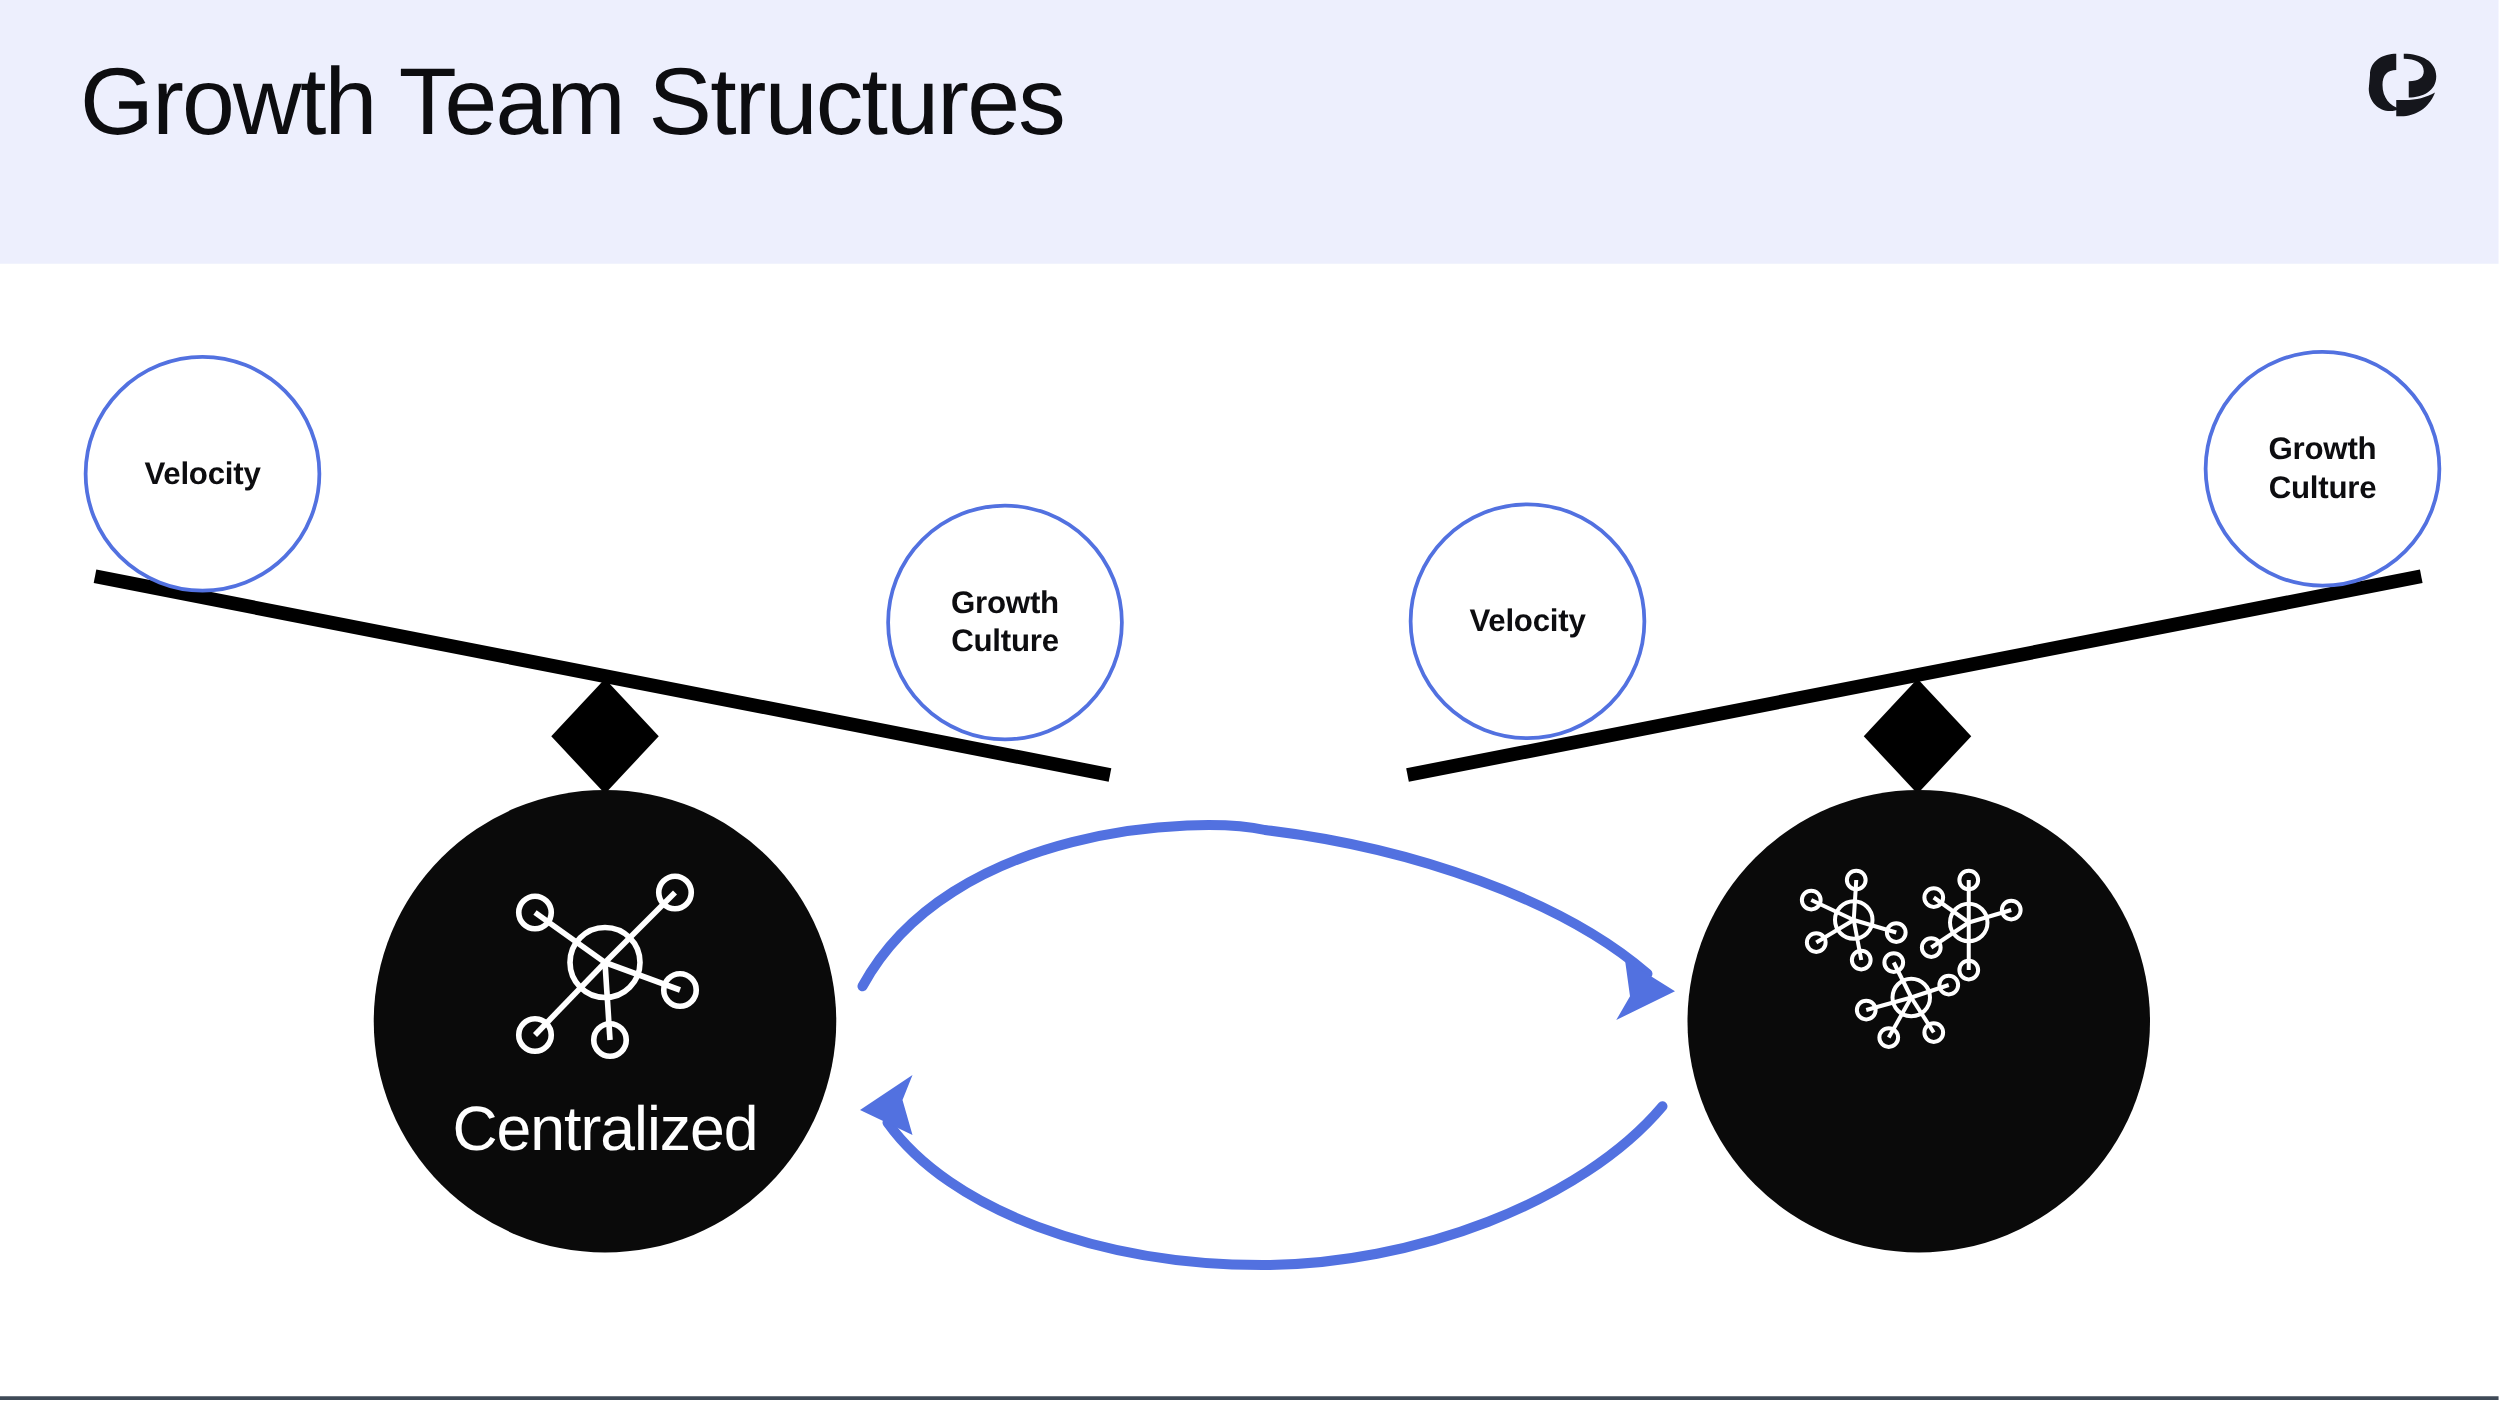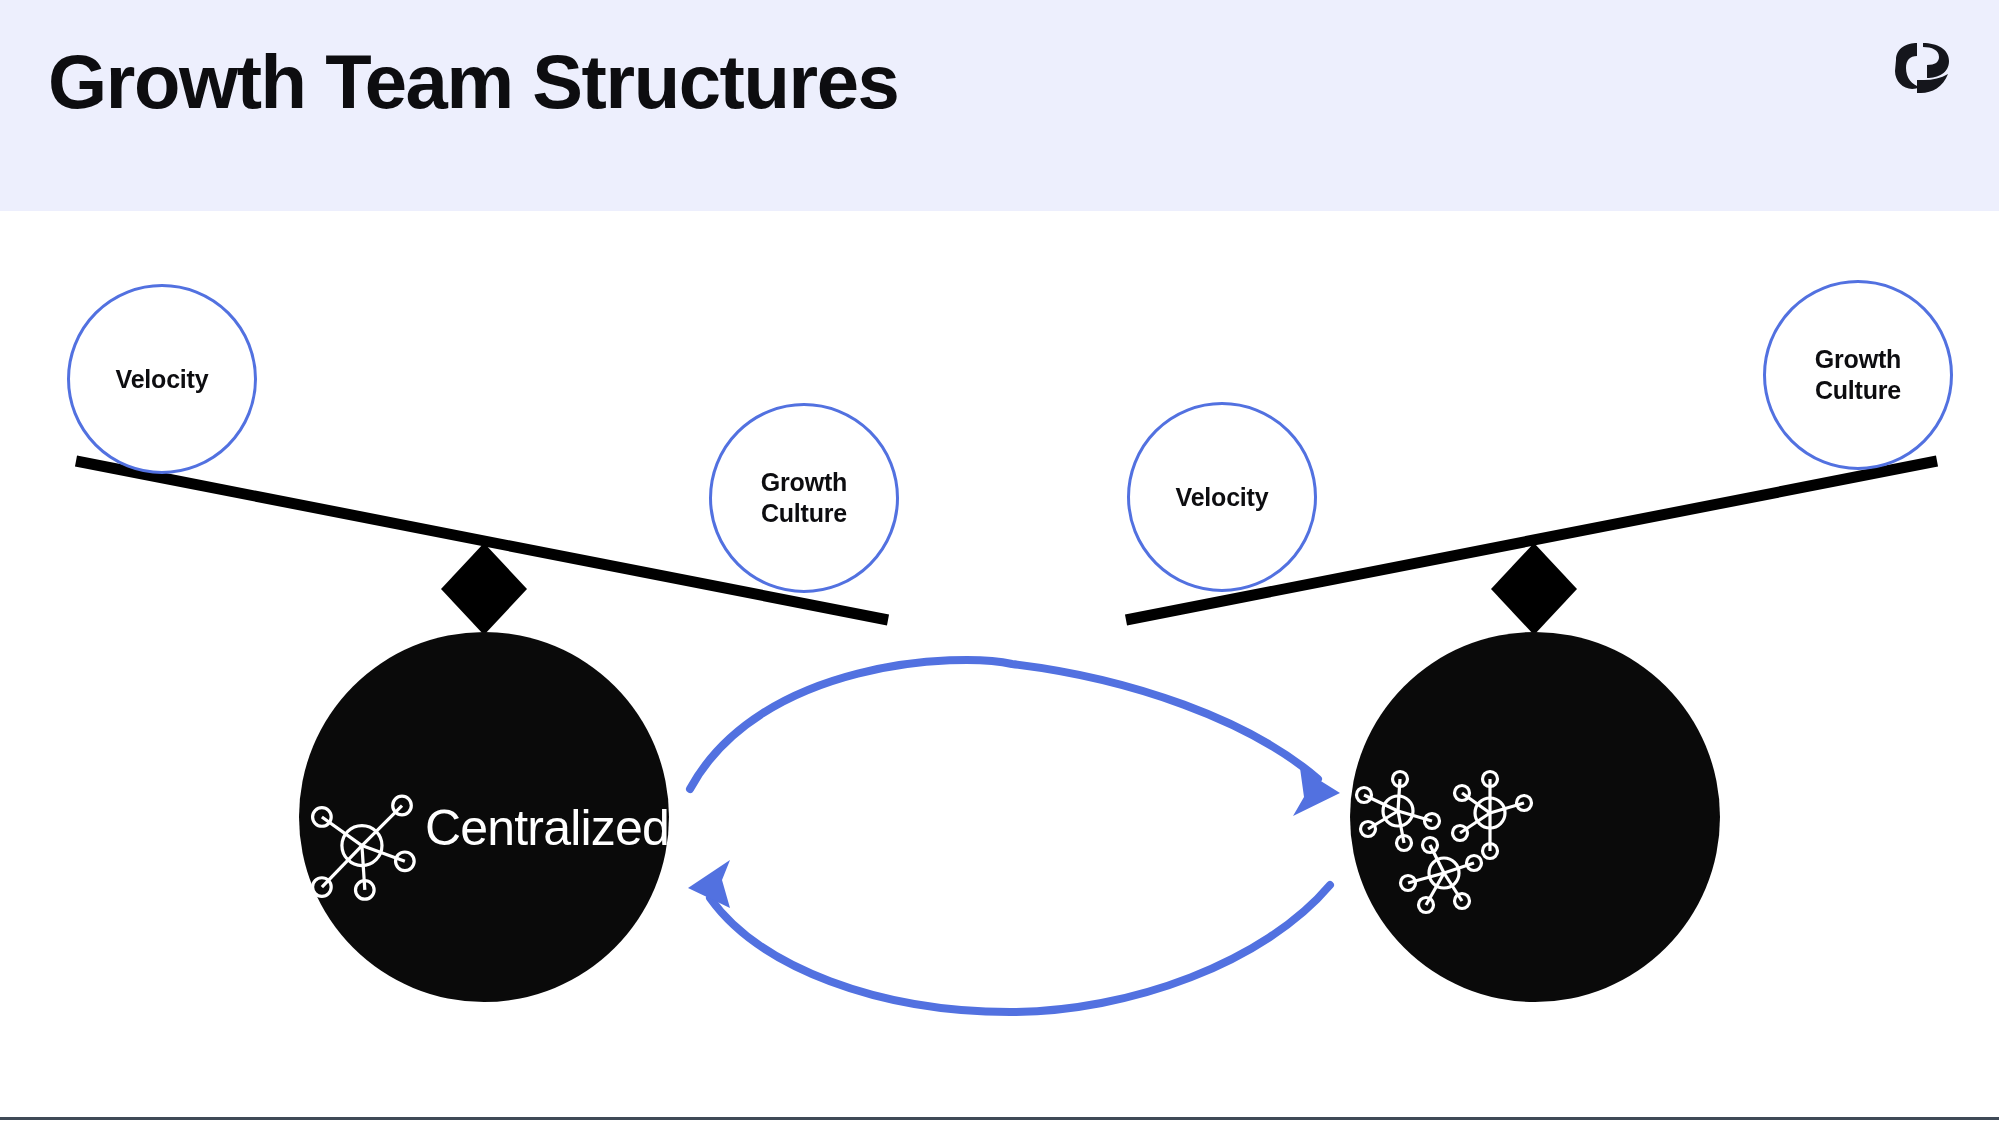--- a/index.html
+++ b/index.html
@@ -25,25 +25,25 @@
   .header-band {
     position: absolute;
     left: 0;
     top: 0;
     width: 1999px;
     height: 211px;
     background: #edeffd;
   }
   .header-title {
     position: absolute;
-    left: 48px;
+    left: 64px;
     top: 36px;
     font-size: 76px;
     line-height: 92px;
-    font-weight: 700;
+    font-weight: 400;
     color: #0d0d10;
     letter-spacing: -1.4px;
     white-space: nowrap;
   }
   .brand-logo {
     position: absolute;
     right: 44px;
     top: 42px;
     width: 62px;
     height: 52px;
@@ -78,21 +78,21 @@
     white-space: pre-line;
     letter-spacing: -0.2px;
   }
 
   
   .structure-node {
     position: absolute;
     border-radius: 50%;
     background: #0a0a0a;
     display: flex;
-    flex-direction: row;
+    flex-direction: column;
     align-items: center;
     justify-content: flex-start;
     box-sizing: border-box;
   }
   .structure-icon {
     margin-top: 60px;
   }
   .structure-label {
     margin-top: 22px;
     font-size: 50px;

